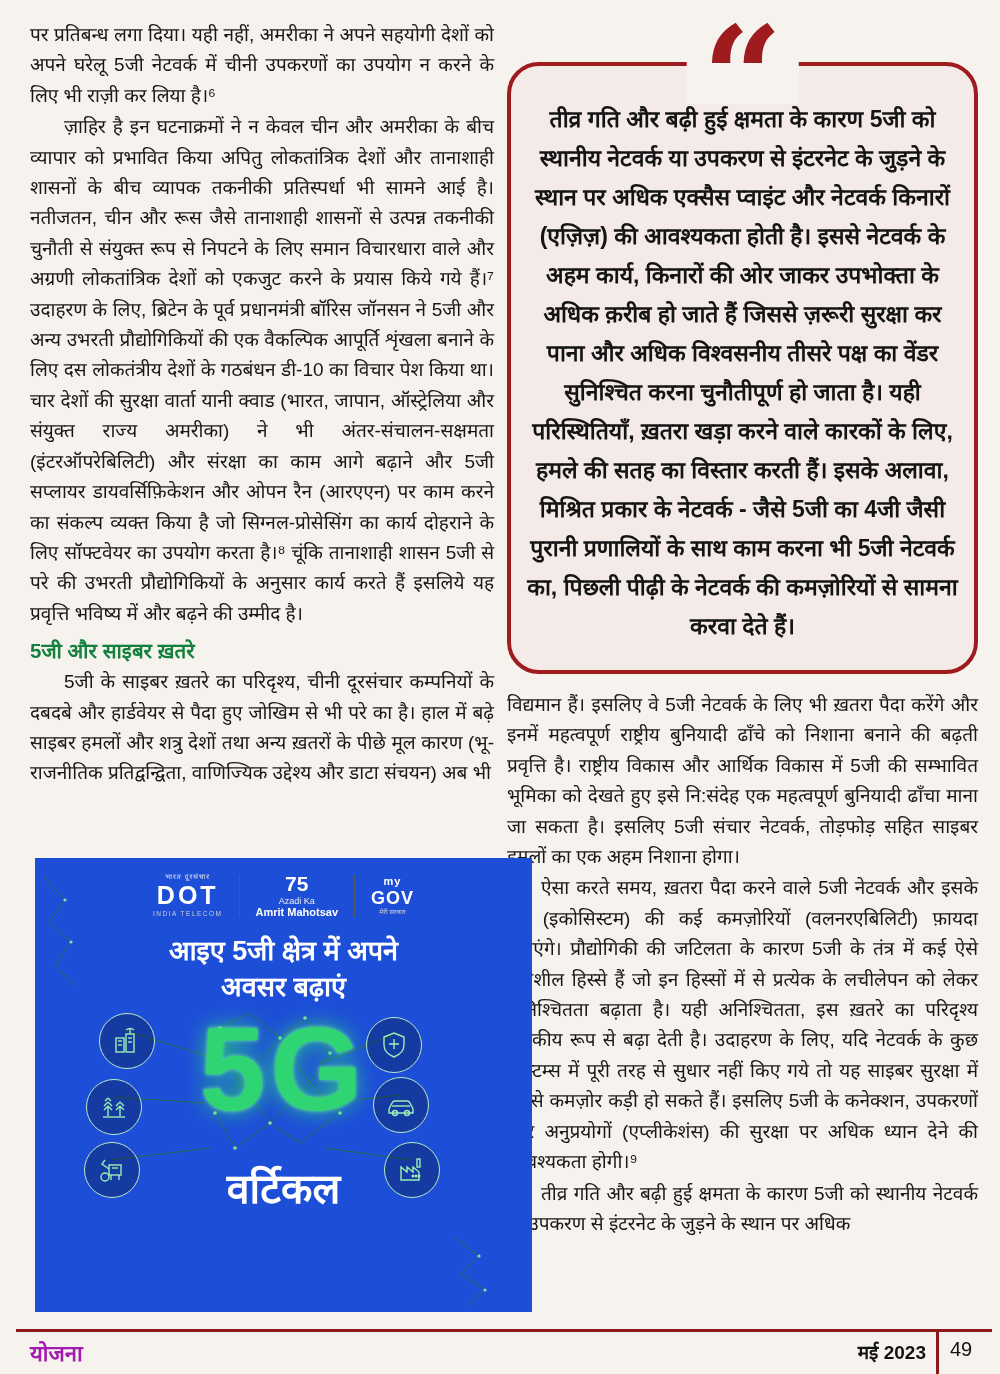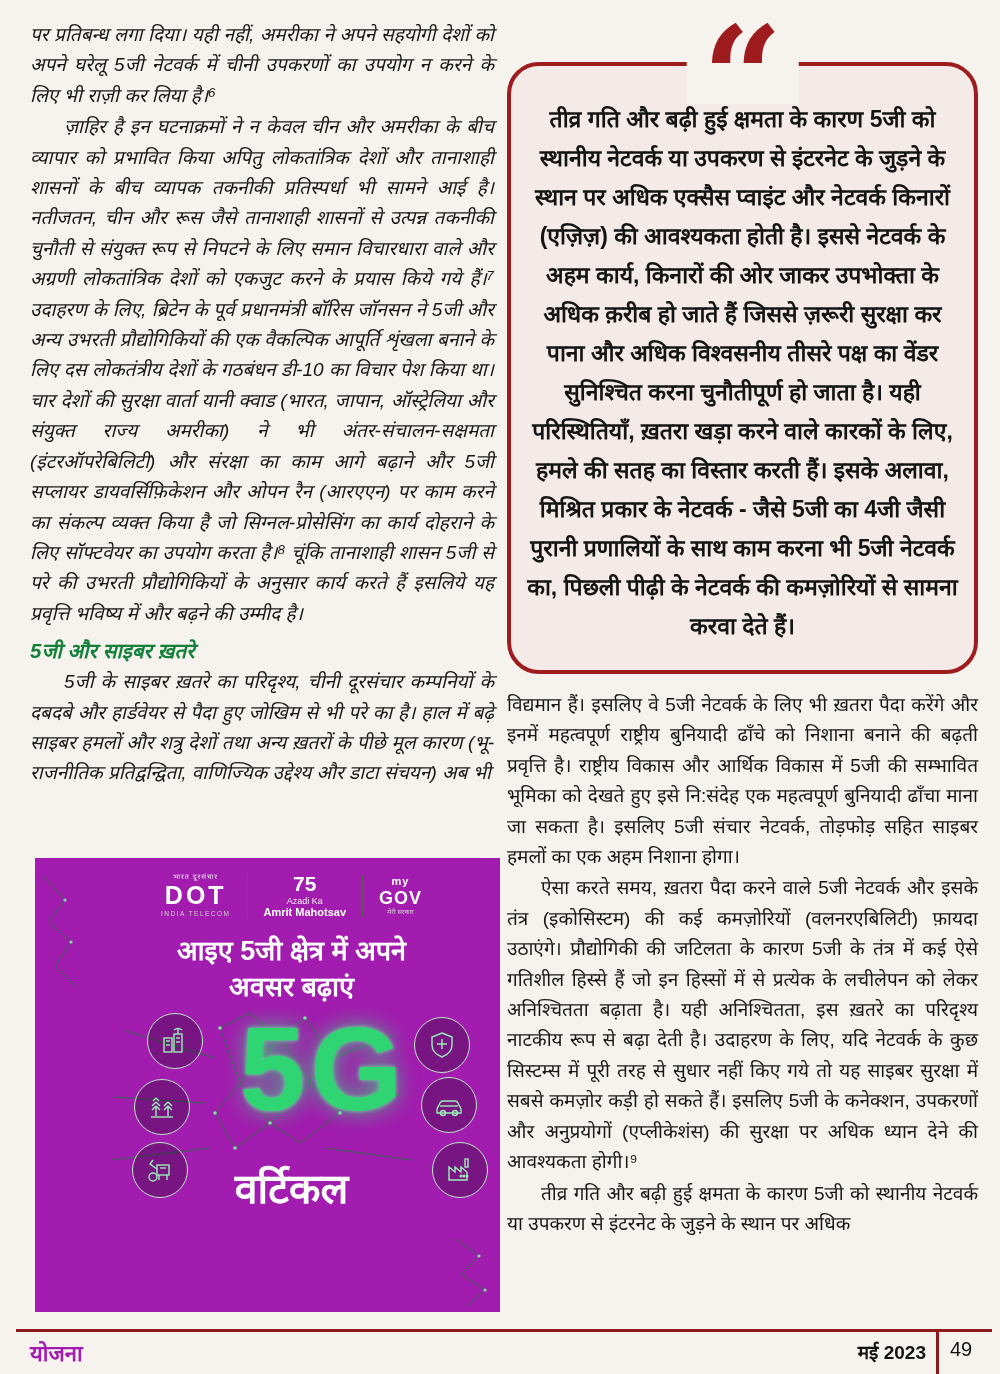--- a/index.html
+++ b/index.html
@@ -4,21 +4,21 @@
 <style>
   html,body { margin:0; padding:0; }
   .page {
     position:relative; width:1000px; height:1374px;
     background:#f6f3ee; overflow:hidden;
     font-family:"Liberation Sans","DejaVu Sans",sans-serif;
     color:#161616;
   }
 
   
-  .left-col  { position:absolute; left:30px;  top:20px; width:464px;font-style:italic; }
+  .left-col  { position:absolute; left:30px;  top:20px; width:464px; }
   .right-col { position:absolute; left:507px; top:14px; width:471px; }
   p.body-text {
     margin:0 0 1px 0; font-size:19px; line-height:30.4px;
     text-align:justify; color:#161616;
   }
   p.indent { text-indent:34px; }
   .section-heading {
     margin:7px 0 3px 0; font-size:20.5px; font-weight:bold; color:#15803d;
   }
 
@@ -36,22 +36,22 @@
     position:absolute; top:-54px; left:50%; transform:translateX(-50%);
     font-family:"DejaVu Serif","Liberation Serif",serif;
     font-size:140px; line-height:1; height:96px; overflow:hidden;
     color:#9e1b1e; background:#f6f3ee; padding:0 16px;
     font-weight:bold; z-index:2;
   }
   .right-col p.after-quote { margin-top:16px; }
 
   
   .ad {
-    position:absolute; left:35px; top:858px; width:417px; height:454px;
-    background:#a21caf; color:#ffffff; overflow:hidden;padding-left:48px;
+    position:absolute; left:35px; top:858px; width:497px; height:454px;
+    background:#1d4ed8; color:#ffffff; overflow:hidden;
   }
   .ad-mesh { position:absolute; left:0; top:0; z-index:0; }
   .ad-inner { position:relative; z-index:1; }
   .ad-logos {
     display:flex; justify-content:center; align-items:center;
     gap:16px; padding-top:14px;
   }
   .logo-block { text-align:center; line-height:1.15; }
   .dot-top  { font-size:7px;  color:#e6e6e6; letter-spacing:1px; }
   .dot-main { font-size:25px; font-weight:800; letter-spacing:3px; }
@@ -73,21 +73,20 @@
   .icon-circle {
     position:absolute; width:54px; height:54px; border-radius:50%;
     border:1.5px solid #b9ecc4; display:flex; align-items:center;
     justify-content:center; background:rgba(0,0,0,.25);
   }
   .big-5g {
     position:absolute; left:50%; top:-8px; transform:translateX(-50%);
     font-size:118px; font-weight:800; letter-spacing:5px;
     color:#2fd572;
     text-shadow:0 0 22px rgba(46,224,118,.85), 0 0 4px rgba(150,255,190,.9);
-    margin-left:32px;
   }
   .vertical-label {
     position:absolute; left:0; top:150px; width:100%;
     text-align:center; font-size:41px; font-weight:bold; color:#ffffff;
   }
   .ad-cta {
     width:225px; margin:42px auto 0 auto; text-align:center;
     border-top:1px solid #d6d6d6; border-bottom:1px solid #d6d6d6;
     padding:8px 0; font-size:20px; font-weight:bold; color:#ffffff;
   }

